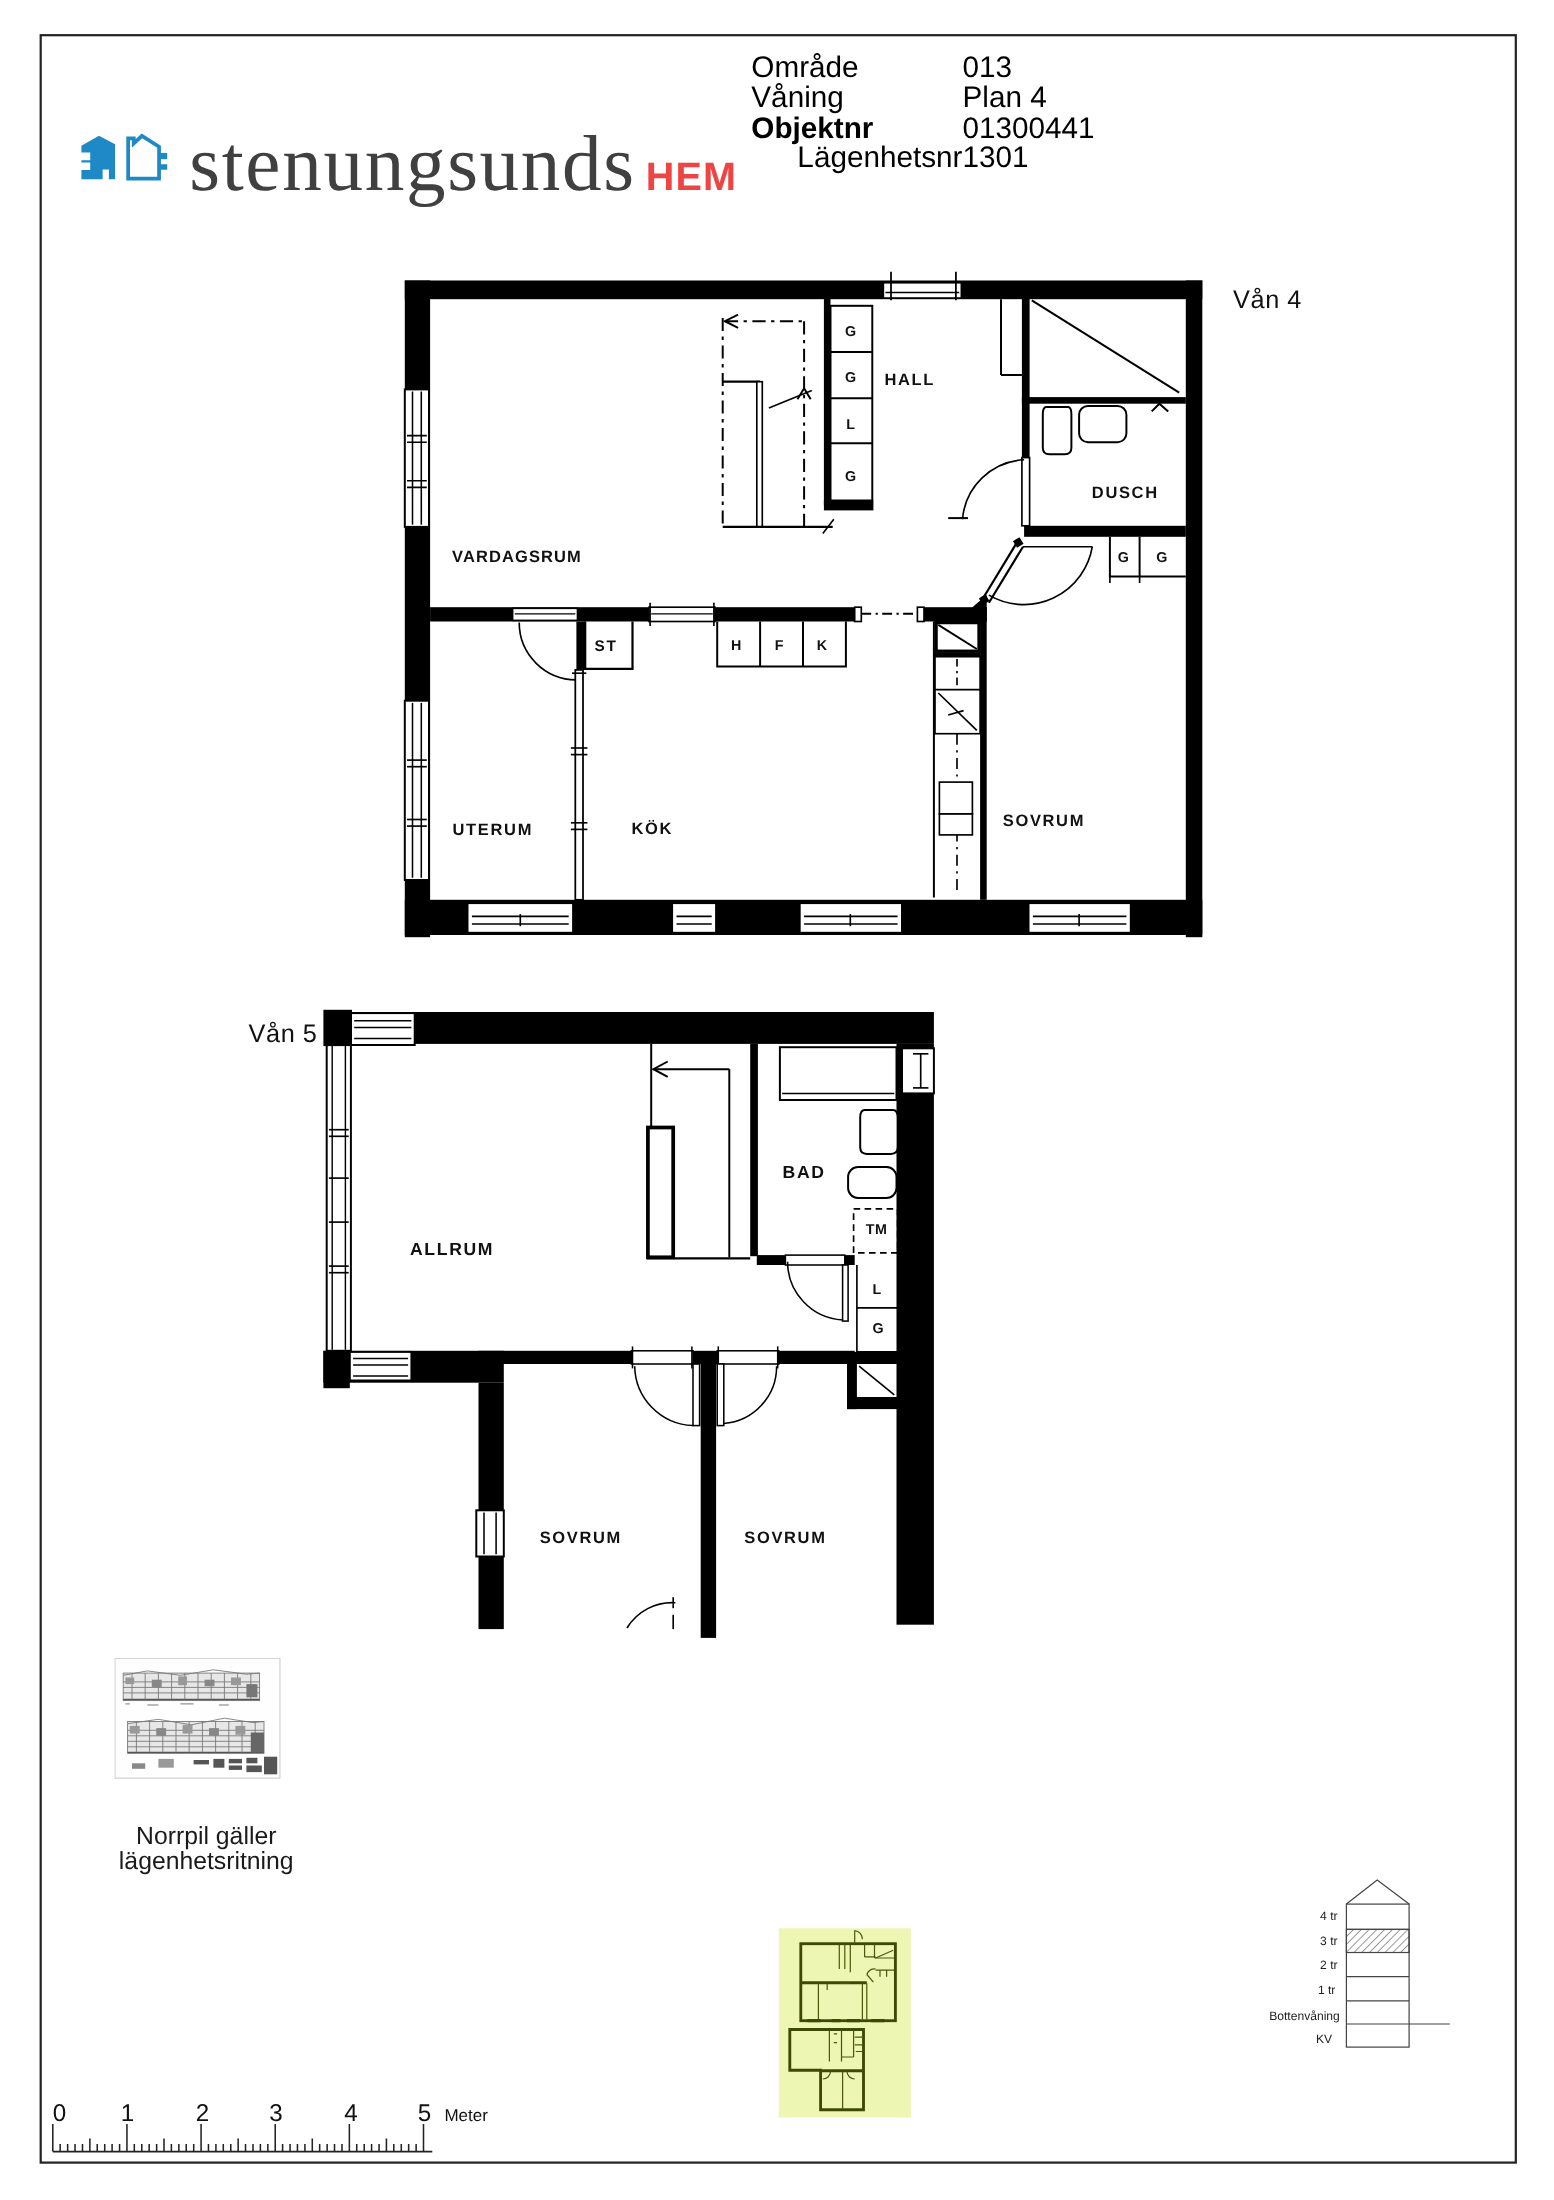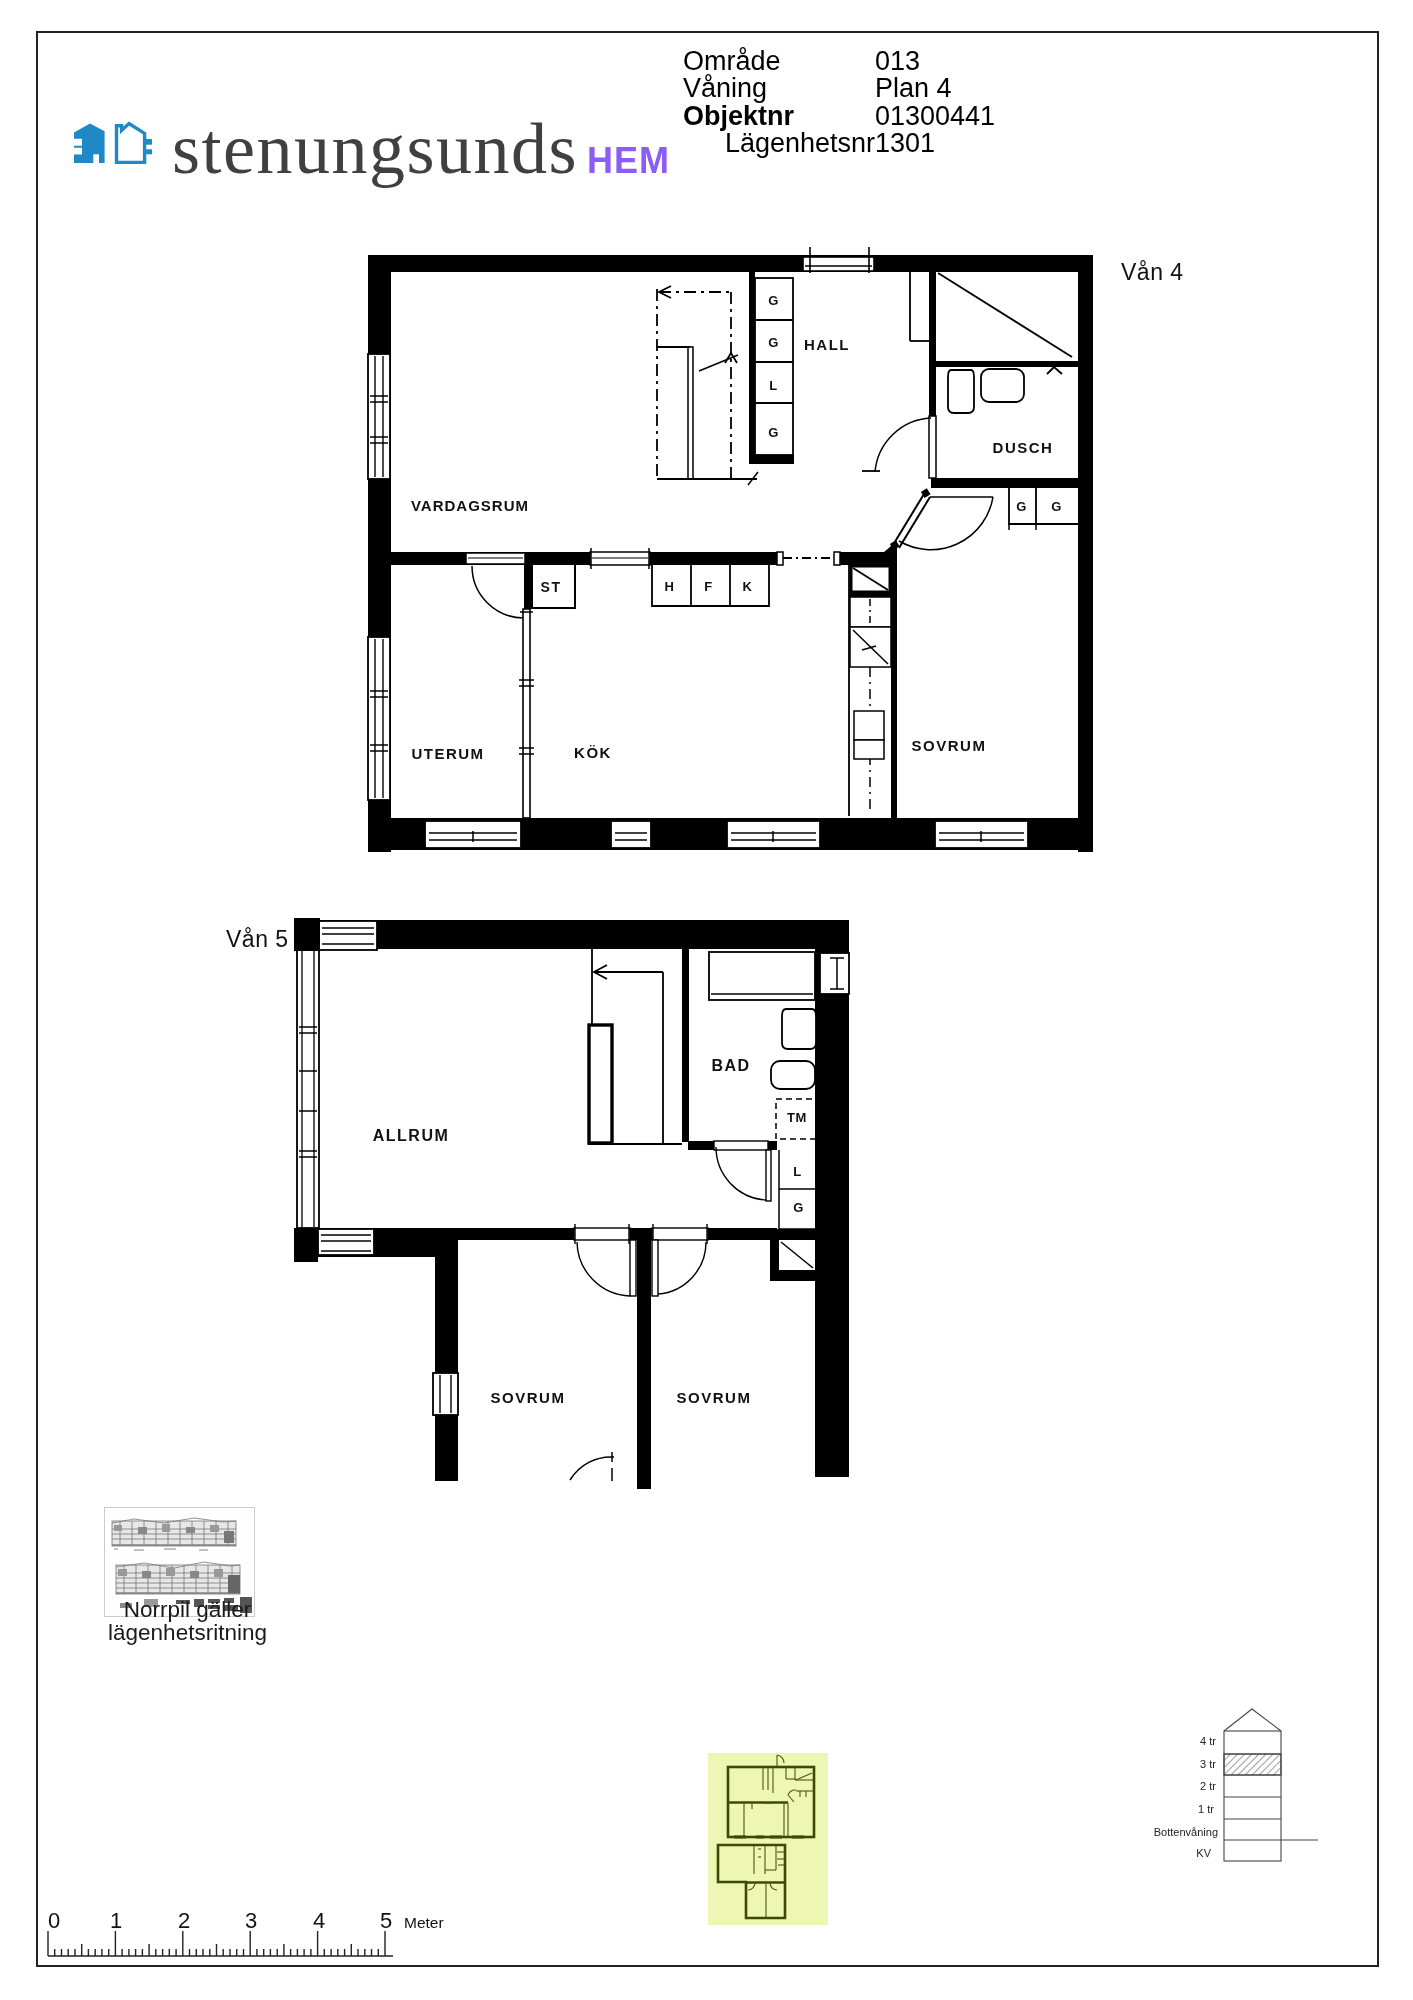--- a/index.html
+++ b/index.html
@@ -20,21 +20,21 @@
   <path d="M 4 22.6 L 20 13.4 L 34.6 21.2 L 34.6 53 L 29 53 L 29 44.2 L 23.3 44.2 L 23.3 53 L 4 53 L 4 44.6 L 12 44.6 L 12 37.7 L 4 37.7 L 4 35.7 L 12 35.7 L 12 28.7 L 4 28.7 Z" fill="#1f88c7"></path>
 
   <path d="M 46.5 23.4 L 46.5 15.8 L 51.6 15.8 L 51.6 20.4 L 59 13.6 L 74.6 23.4 L 74.6 52.4 L 46.5 52.4 Z" fill="none" stroke="#1f88c7" stroke-width="3.4"></path>
 
   <rect x="75" y="29" width="7" height="5.7" fill="#1f88c7"></rect>
   <rect x="75" y="39.3" width="7" height="5" fill="#1f88c7"></rect>
 </svg>
 </div>
 
 <div class="abs" style="left:172px;top:108px;width:460px;height:80px;">
-  <span style="font-family:'Liberation Serif',serif;font-size:72px;color:#404040;letter-spacing:1.5px;">stenungsunds</span><span style="font-family:'Liberation Sans',sans-serif;font-weight:bold;font-size:36px;color:#8b5cf6;letter-spacing:1px;margin-left:9px;">HEM</span>
+  <span style="font-family:'Liberation Serif',serif;font-size:72px;color:#404040;letter-spacing:1.5px;">stenungsunds</span><span style="font-family:'Liberation Sans',sans-serif;font-weight:bold;font-size:36px;color:#ef4444;letter-spacing:1px;margin-left:9px;">HEM</span>
 </div>
 
 <div class="abs" id="info" style="left:683px;top:48px;width:420px;font-size:27px;line-height:27.4px;color:#000;">
   <div><span style="display:inline-block;width:192px;">Område</span><span>013</span></div>
   <div><span style="display:inline-block;width:192px;">Våning</span><span>Plan 4</span></div>
   <div><span style="display:inline-block;width:192px;font-weight:bold;">Objektnr</span><span>01300441</span></div>
   <div><span style="display:inline-block;width:192px;text-align:right;">Lägenhetsnr</span><span>1301</span></div>
 </div>
 
 <svg class="abs" id="plan4" style="left:360px;top:245px;" width="840" height="615" viewBox="360 245 840 615">
@@ -516,21 +516,21 @@
           <rect x="104" y="98" width="12" height="4"></rect>
           <rect x="120" y="91" width="10" height="5"></rect>
           <rect x="120" y="98" width="14" height="6"></rect>
           <rect x="136" y="90" width="12" height="16"></rect>
           <rect x="16" y="96" width="12" height="5" fill="#888"></rect>
           <rect x="40" y="92" width="14" height="8" fill="#999"></rect>
   </g>
 </svg>
 </div>
 
-<div class="abs" style="left:60px;top:1598px;width:255px;text-align:center;font-size:22.5px;line-height:23px;color:#1a1a1a;">Norrpil gäller<br>lägenhetsritning</div>
+<div class="abs" style="left:60px;top:1657px;width:255px;text-align:center;font-size:22.5px;line-height:23px;color:#1a1a1a;">Norrpil gäller<br>lägenhetsritning</div>
 
 <div class="abs" id="mini" style="left:708px;top:1753px;width:120px;height:172px;background:#edf6b2;">
 <svg width="120" height="172" viewBox="0 0 120 172">
 <g fill="none" stroke="#3d4a06" stroke-width="2.6">
 
   <rect x="20" y="14" width="86" height="70"></rect>
 
   <line x1="21" y1="49.5" x2="80" y2="49.5"></line>
 </g>
 <g fill="none" stroke="#4a570c" stroke-width="1.1">

